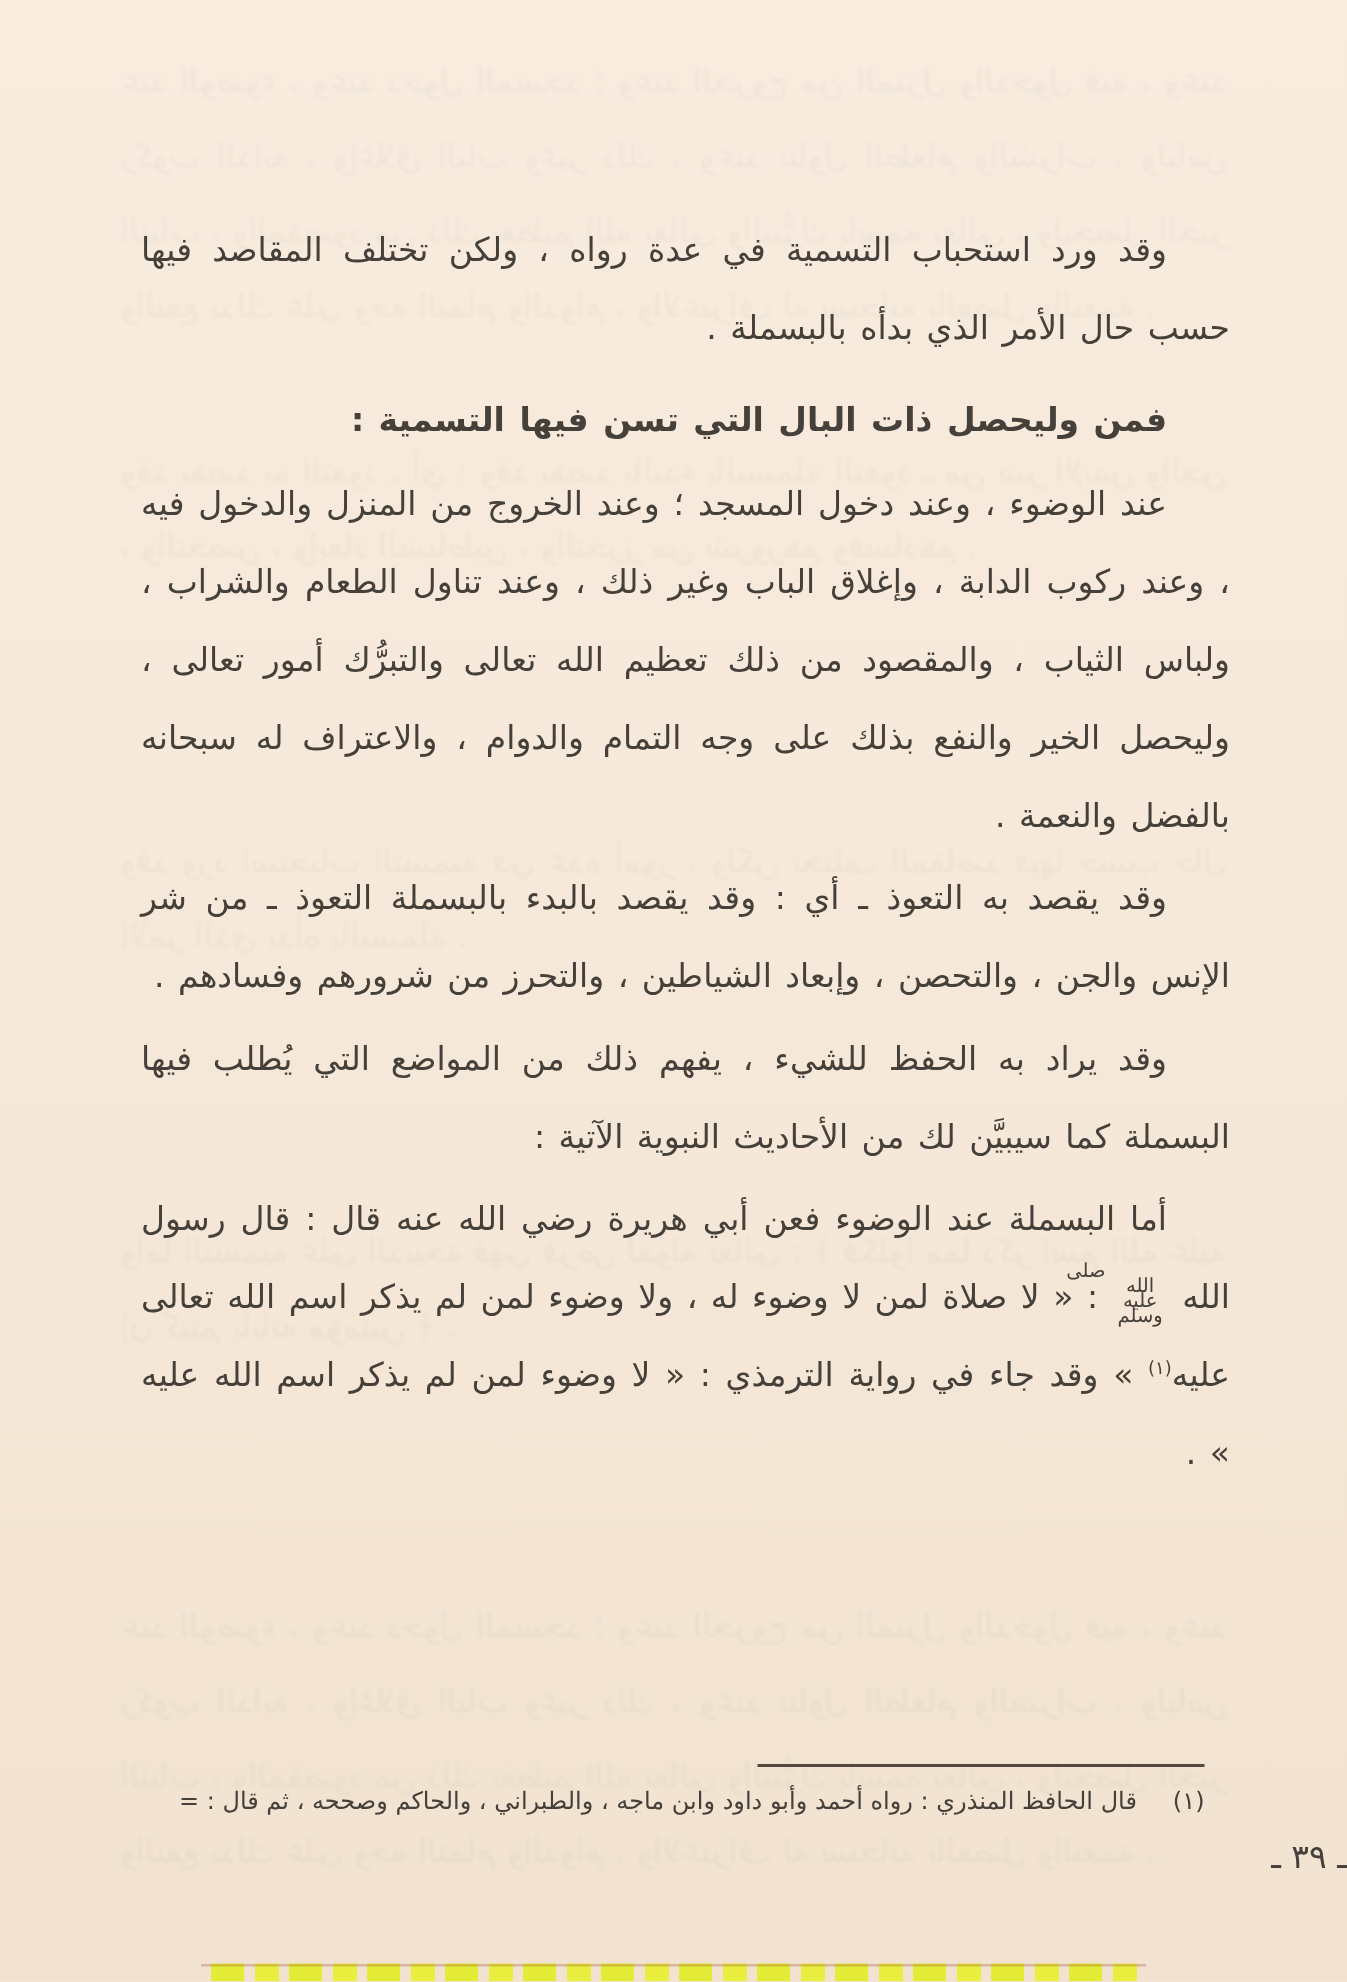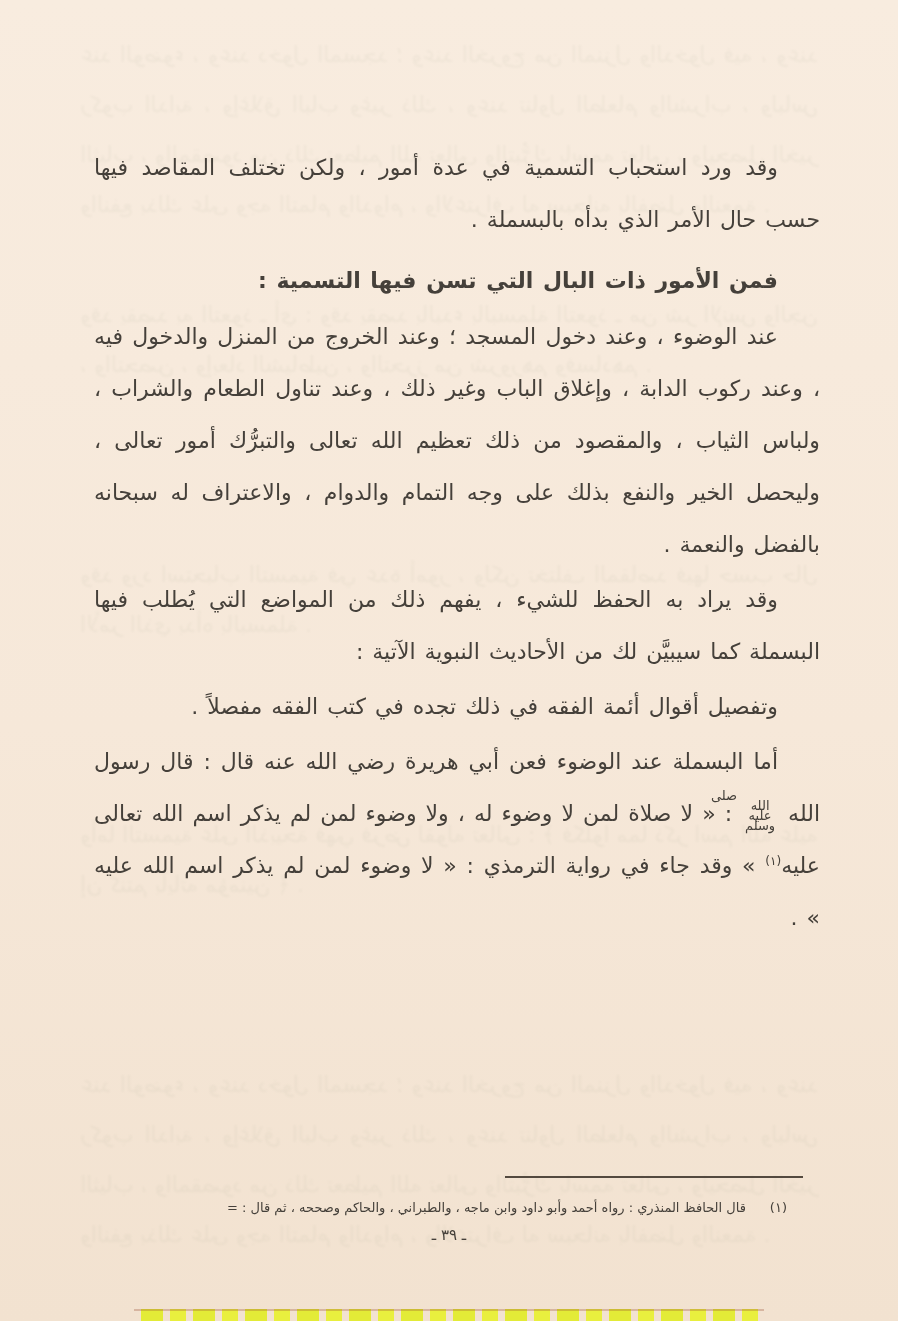--- a/index.html
+++ b/index.html
@@ -39,26 +39,26 @@
   .footnote-area {
     position:absolute; top:1176px; right:95px; left:95px;
     direction:rtl;
   }
   .fn-rule {
     width:298px; height:0;
     border-top:2px solid #53493f;
     margin-bottom:9px;
   }
   .footnote {
-    margin:16px; font-size:13px; line-height:27px; text-align:justify;
+    margin:0; font-size:16px; line-height:27px; text-align:justify;
   }
   .fn-marker { margin-left:24px; }
   .page-number {
     position:absolute; top:1226px; left:0; right:0;
-    text-align:center; font-size:15px; color:#45403a;
+    font-size:22px; color:#45403a;
     direction:rtl;
   }
   
   .watermark {
     position:absolute; bottom:0; left:50%; transform:translateX(-50%);
     width:630px; height:12px;
     background:repeating-linear-gradient(90deg,
       rgba(0,0,0,0) 0 7px, #e3ec2f 7px 29px, rgba(0,0,0,0) 29px 36px,
       #e9f037 36px 52px);
     box-shadow:inset 0 2px 0 rgba(150,70,40,0.30);
@@ -73,25 +73,25 @@
 
   <div class="ghost-layer">
     <p class="ghost" style="top:30px">عند الوضوء ، وعند دخول المسجد ؛ وعند الخروج من المنزل والدخول فيه ، وعند ركوب الدابة ، وإغلاق الباب وغير ذلك ، وعند تناول الطعام والشراب ، ولباس الثياب ، والمقصود من ذلك تعظيم الله تعالى والتبرُّك باسمه تعالى ، وليحصل الخير والنفع بذلك على وجه التمام والدوام ، والاعتراف له سبحانه بالفضل والنعمة .</p>
     <p class="ghost" style="top:290px">وقد يقصد به التعوذ ـ أي : وقد يقصد بالبدء بالبسملة التعوذ ـ من شر الإنس والجن ، والتحصن ، وإبعاد الشياطين ، والتحرز من شرورهم وفسادهم .</p>
     <p class="ghost" style="top:550px">وقد ورد استحباب التسمية في عدة أمور ، ولكن تختلف المقاصد فيها حسب حال الأمر الذي بدأه بالبسملة .</p>
     <p class="ghost" style="top:810px">وأما التسمية على الذبيحة فهي فرض لقوله تعالى : ﴿ فكلوا مما ذكر اسم الله عليه إن كنتم بآياته مؤمنين ﴾ .</p>
     <p class="ghost" style="top:1060px">عند الوضوء ، وعند دخول المسجد ؛ وعند الخروج من المنزل والدخول فيه ، وعند ركوب الدابة ، وإغلاق الباب وغير ذلك ، وعند تناول الطعام والشراب ، ولباس الثياب ، والمقصود من ذلك تعظيم الله تعالى والتبرُّك باسمه تعالى ، وليحصل الخير والنفع بذلك على وجه التمام والدوام ، والاعتراف له سبحانه بالفضل والنعمة .</p>
   </div>
 
   <div class="content">
-    <p class="para indent">وقد ورد استحباب التسمية في عدة أمور ، ولكن تختلف المقاصد فيها حسب حال الأمر الذي بدأه بالبسملة .</p>
-    <p class="para indent heading">فمن الأمور ذات البال التي تسن فيها التسمية :</p>
+    <p class="para indent">وقد ورد استحباب التسمية في عدة رواه ، ولكن تختلف المقاصد فيها حسب حال الأمر الذي بدأه بالبسملة .</p>
+    <p class="para indent heading">فمن وليحصل ذات البال التي تسن فيها التسمية :</p>
     <p class="para indent">عند الوضوء ، وعند دخول المسجد ؛ وعند الخروج من المنزل والدخول فيه ، وعند ركوب الدابة ، وإغلاق الباب وغير ذلك ، وعند تناول الطعام والشراب ، ولباس الثياب ، والمقصود من ذلك تعظيم الله تعالى والتبرُّك أمور تعالى ، وليحصل الخير والنفع بذلك على وجه التمام والدوام ، والاعتراف له سبحانه بالفضل والنعمة .</p>
+    <p class="para indent">وقد يقصد به التعوذ ـ أي : وقد يقصد بالبدء بالبسملة التعوذ ـ من شر الإنس والجن ، والتحصن ، وإبعاد الشياطين ، والتحرز من شرورهم وفسادهم .</p>
     <p class="para indent">وقد يراد به الحفظ للشيء ، يفهم ذلك من المواضع التي يُطلب فيها البسملة كما سيبيَّن لك من الأحاديث النبوية الآتية :</p>
-    <p class="para indent">وتفصيل أقوال أئمة الفقه في ذلك تجده في كتب الفقه مفصلاً .</p>
     <p class="para indent"><span>أما البسملة عند الوضوء فعن أبي هريرة رضي الله عنه قال : قال رسول الله </span><span class="salla">صلى الله عليه وسلم</span><span> : « لا صلاة لمن لا وضوء له ، ولا وضوء لمن لم يذكر اسم الله تعالى عليه</span><sup class="fnref">(١)</sup><span> » وقد جاء في رواية الترمذي : « لا وضوء لمن لم يذكر اسم الله عليه » .</span></p>
   </div>
 
   <div class="footnote-area">
     <div class="fn-rule"></div>
     <p class="footnote"><span class="fn-marker">(١)</span><span>قال الحافظ المنذري : رواه أحمد وأبو داود وابن ماجه ، والطبراني ، والحاكم وصححه ، ثم قال : =</span></p>
   </div>
 
   <div class="page-number">ـ ٣٩ ـ</div>
 

